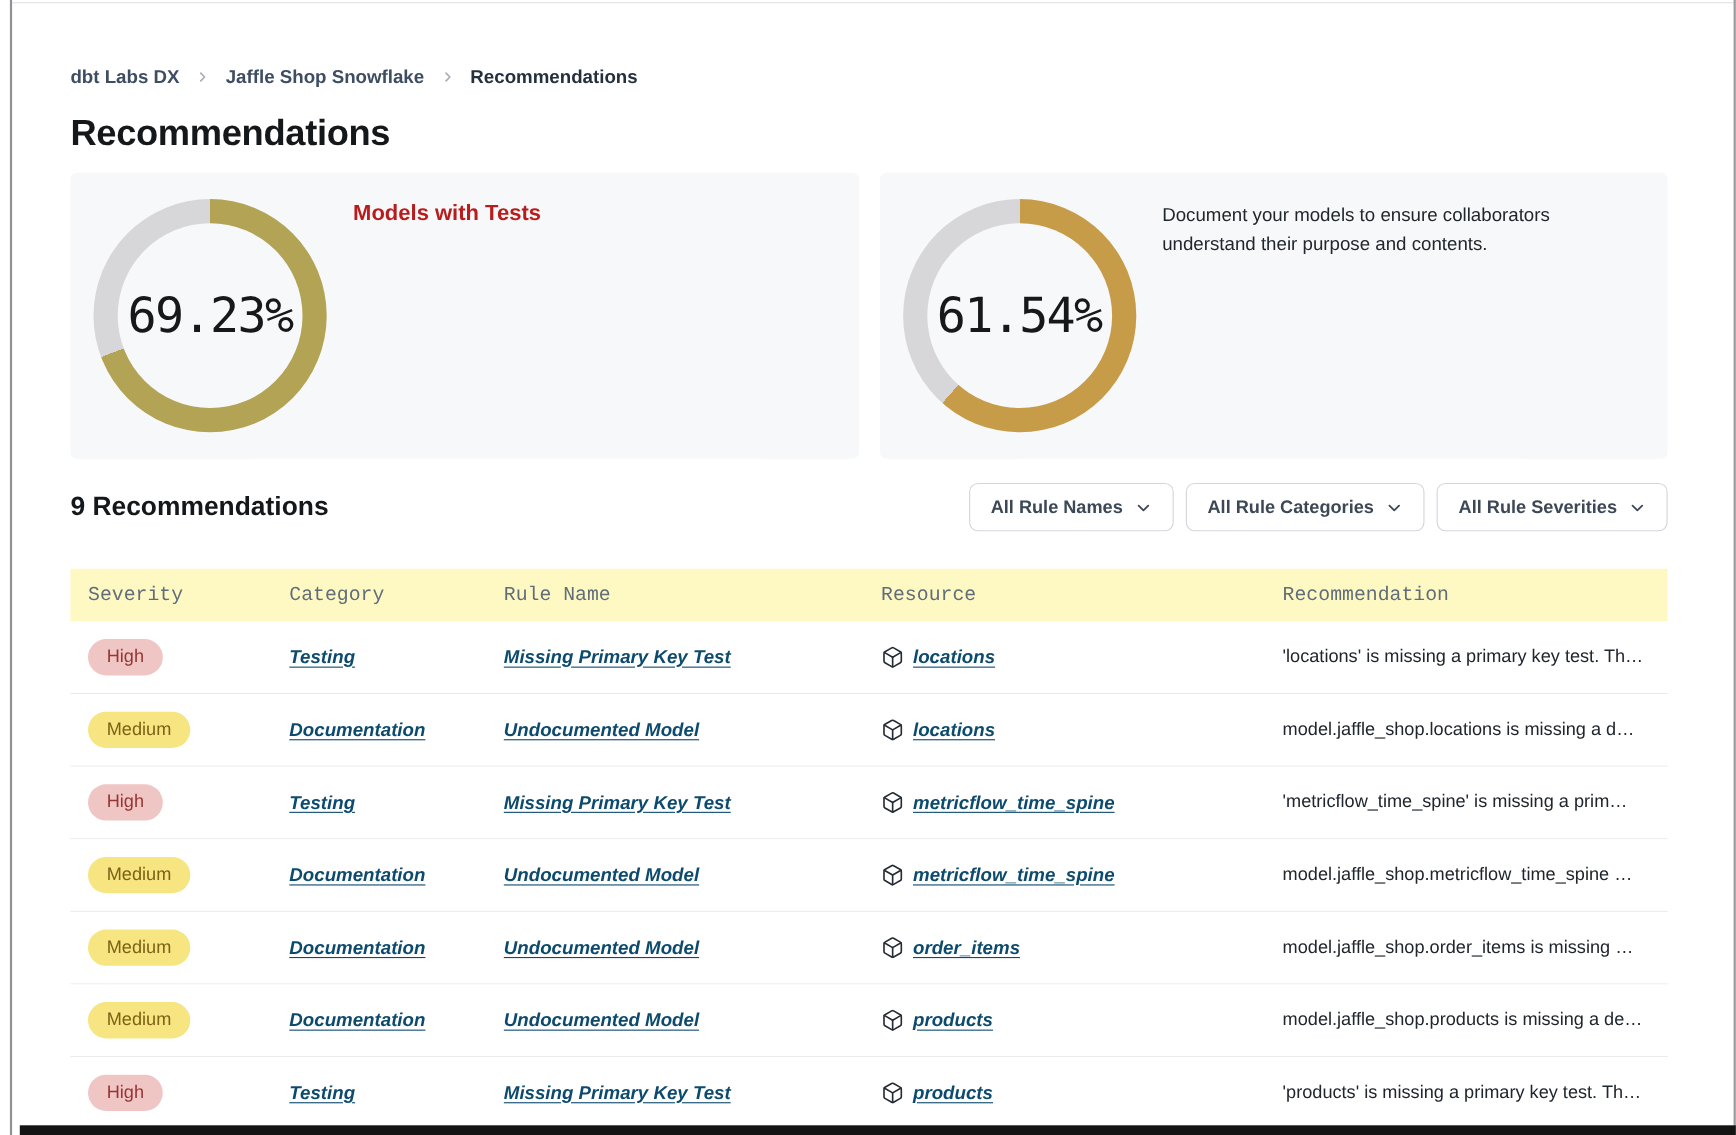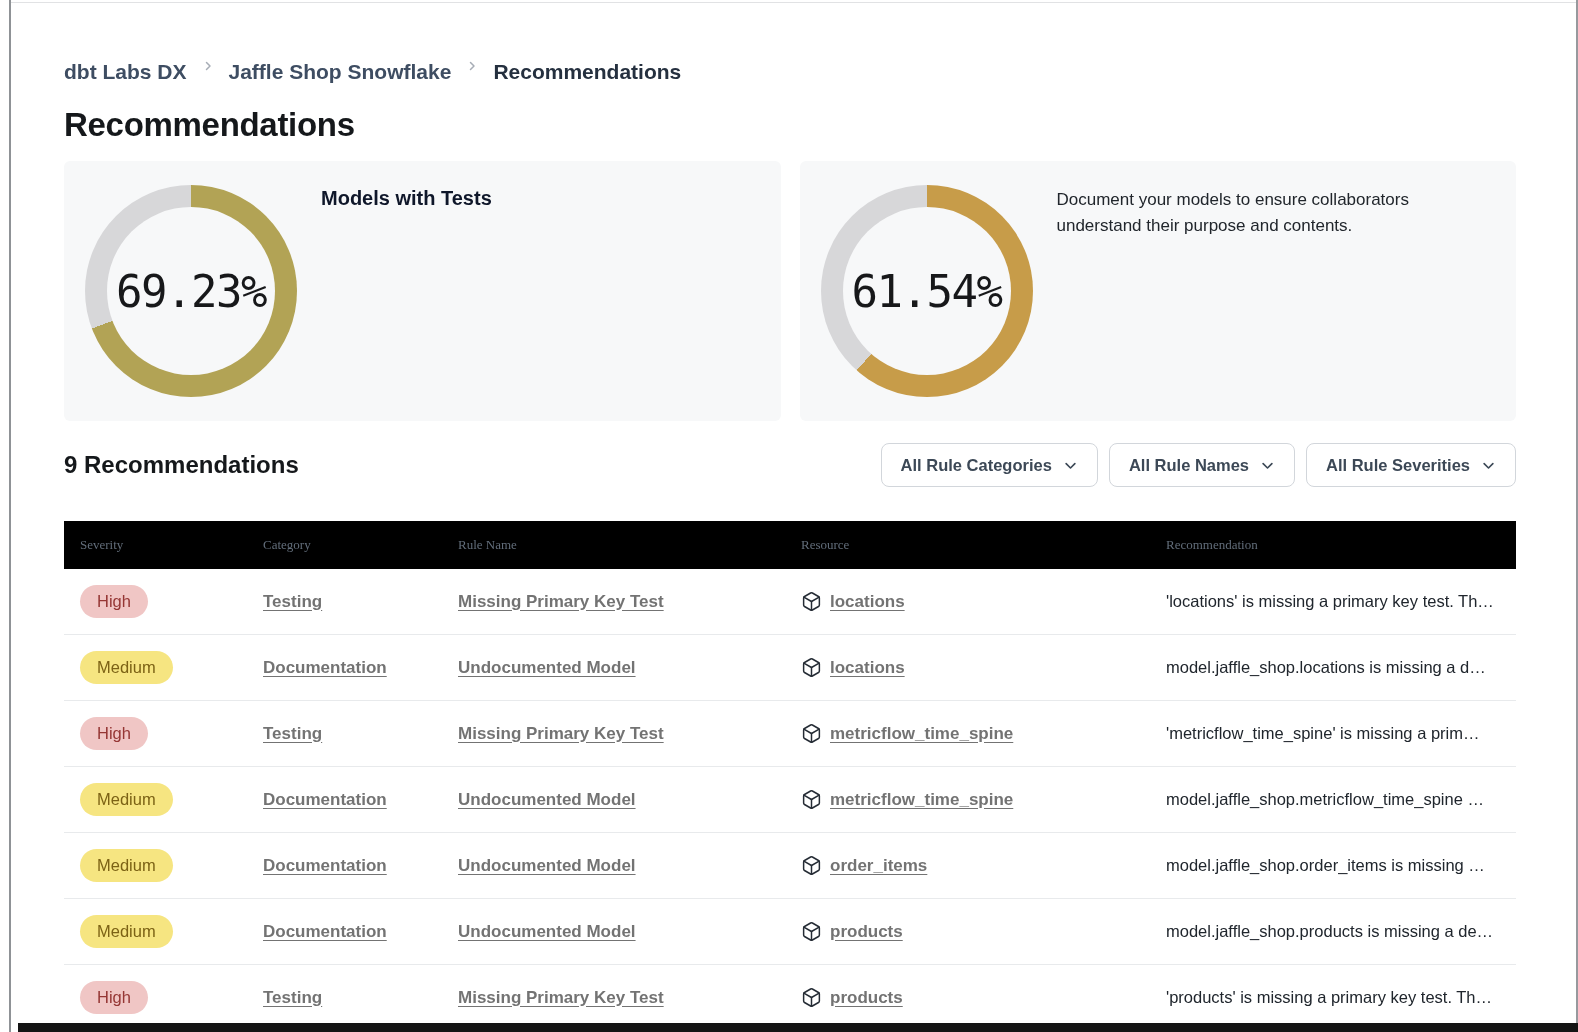--- a/index.html
+++ b/index.html
@@ -12,61 +12,61 @@
   }
   
   .frame-left   { position:absolute; left:9px;  top:0; bottom:0; width:2px; background:#8f9296; z-index:5; }
   .frame-right  { position:absolute; right:0;   top:0; bottom:0; width:2px; background:#97999d; z-index:5; }
   .frame-top    { position:absolute; top:2px; left:11px; right:0; height:1px; background:#e1e2e4; z-index:5; }
   .bottom-bar   { position:absolute; bottom:0; left:18px; right:0; height:9px; background:#141414; z-index:6; }
 
   .content { position:absolute; left:64px; right:62px; top:0; }
 
   
-  .breadcrumb { margin-top:60px; display:flex; align-items:flex-start; gap:15px;
-    font-size:21px; font-weight:700; color:#3e4d62; }
+  .breadcrumb { margin-top:60px; display:flex; align-items:center; gap:15px;
+    font-size:17px; font-weight:700; color:#3e4d62; }
   .crumb { cursor:pointer; }
   .crumb.current { color:#25303f; cursor:default; }
   .crumb-sep svg { display:block; }
 
   
   .page-title { margin:22px 0 0; font-size:33px; font-weight:700; color:#15181b; letter-spacing:-0.3px; }
 
   
   .cards { display:flex; gap:19px; margin-top:17px; }
   .card { flex:1; height:260px; background:#f7f8f9; border-radius:6px;
     display:flex; align-items:center; gap:24px; padding:0 24px 0 21px; }
   .donut { width:212px; height:212px; border-radius:50%; position:relative; flex:none; }
   .donut::before { content:""; position:absolute; inset:22px; border-radius:50%; background:#f7f8f9; }
   .donut-label { position:absolute; inset:0; display:flex; align-items:center; justify-content:center;
     font-family:"DejaVu Sans Mono", monospace; font-size:44px; letter-spacing:-1.5px; color:#17181a; }
   .card-text { align-self:flex-start; padding-top:26px; }
-  .card-title { margin:0 0 13px; font-size:20px; font-weight:700; color:#0f172a; }
+  .card-title { margin:0 0 13px; font-size:20px; font-weight:700; color:#b91c1c; }
   .card-desc { margin:0; font-size:17px; line-height:26px; color:#21262c; max-width:460px; }
 
   
   .toolbar { margin-top:22px; display:flex; align-items:center; justify-content:space-between;gap:28px; }
   .count-label { font-size:24px; font-weight:700; color:#15181b; }
   .filters { display:flex; gap:11px; }
   .filter-btn { display:inline-flex; align-items:center; gap:11px; height:44px; padding:0 19px;
     background:#fff; border:1px solid #d2d6db; border-radius:8px;
     font-family:"Liberation Sans", sans-serif; font-size:16.5px; font-weight:700; color:#3c4856; cursor:pointer; }
   .filter-btn svg { display:block; }
 
   
   .table { margin-top:34px; }
   .thead, .trow { display:grid; grid-template-columns:183px 195px 343px 365px 1fr;
     align-items:center; padding-left:16px; }
-  .thead { height:48px; background:#000000;
-    font-family:Liberation Serif, serif; font-size:13px; color:#626d7a; }
+  .thead { height:48px; background:#fef9c3;
+    font-family:Liberation Mono, monospace; font-size:18px; color:#626d7a; }
   .trow { height:66px; border-bottom:1px solid #e8eaec; background:#fff; }
   .badge { display:inline-flex; align-items:center; justify-content:center; width:fit-content;
     height:33px; padding:0 17px; border-radius:17px; font-size:16.5px; font-weight:400; }
-  .cell-link { font-size:17px; font-weight:600; color:#737373; text-decoration:underline;
-    text-underline-offset:3px; cursor:pointer; width:fit-content; }
+  .cell-link { font-size:17px; font-weight:600; color:#0c4a6e; text-decoration:underline;
+    text-underline-offset:3px; cursor:pointer; width:fit-content;font-style:italic; }
   .resource-cell { display:flex; align-items:center; gap:8px; }
   .resource-cell svg { display:block; flex:none; }
   .rec-text { font-size:16.5px; color:#20262d; white-space:nowrap; overflow:hidden; padding-right:10px; }
 </style>
 </head>
 <body>
 
 <div class="frame-left"></div>
 <div class="frame-top"></div>
 <div class="frame-right"></div>
@@ -107,29 +107,29 @@
       <div class="card-text">
         <p class="card-desc">Document your models to ensure collaborators understand their purpose and contents.</p>
       </div>
     </section>
   </div>
 
   <div class="toolbar">
     <div class="count-label">9 Recommendations</div>
     <div class="filters">
       <button class="filter-btn">
-        <span>All Rule Categories</span>
+        <span>All Rule Names</span>
         <span>
           <svg width="15" height="15" viewBox="0 0 24 24" fill="none" stroke="#3c4856" stroke-width="2.6" stroke-linecap="round" stroke-linejoin="round">
               <polyline points="5 9 12 16 19 9"></polyline>
             </svg>
         </span>
       </button>
       <button class="filter-btn">
-        <span>All Rule Names</span>
+        <span>All Rule Categories</span>
         <span>
           <svg width="15" height="15" viewBox="0 0 24 24" fill="none" stroke="#3c4856" stroke-width="2.6" stroke-linecap="round" stroke-linejoin="round">
               <polyline points="5 9 12 16 19 9"></polyline>
             </svg>
         </span>
       </button>
       <button class="filter-btn">
         <span>All Rule Severities</span>
         <span>
           <svg width="15" height="15" viewBox="0 0 24 24" fill="none" stroke="#3c4856" stroke-width="2.6" stroke-linecap="round" stroke-linejoin="round">

